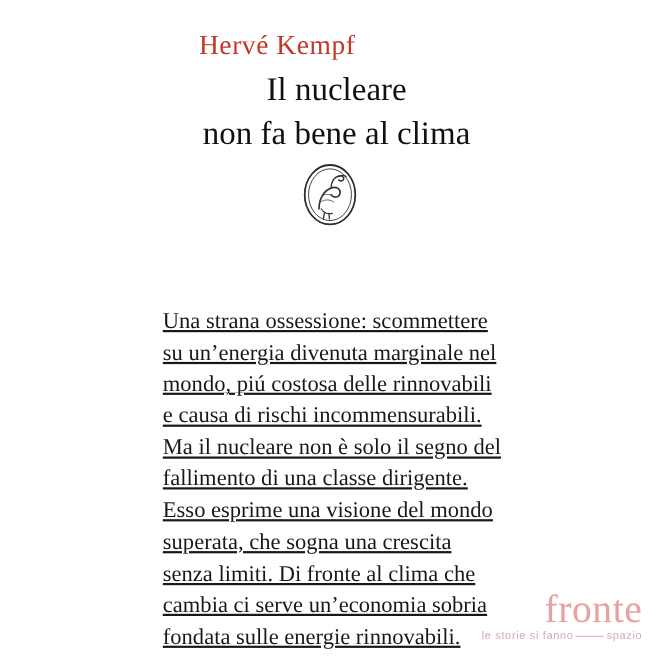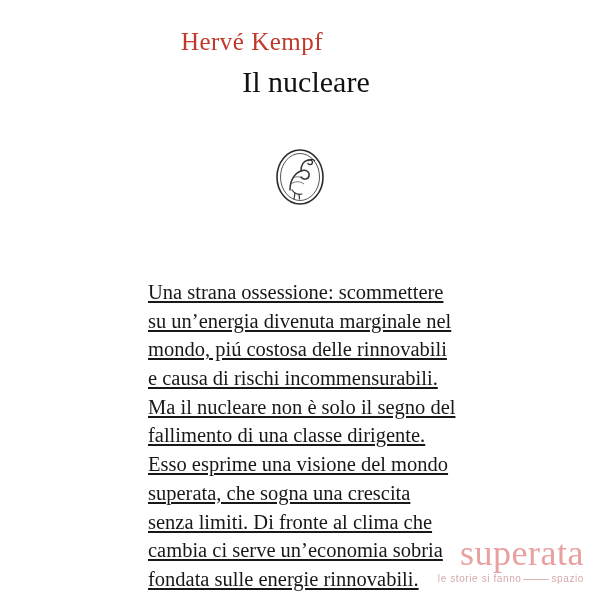--- a/index.html
+++ b/index.html
@@ -105,38 +105,39 @@
 </style>
 </head>
 <body>
 
 <div class="cover">
 
   <div class="author">Hervé Kempf</div>
 
   <div class="title-block">
     <span class="title-line">Il nucleare</span>
+    <span class="title-line">non fa bene al clima</span>
   </div>
 
   <div class="emblem">
     <svg viewBox="0 0 64 62" width="64" height="62" aria-hidden="true">
       <ellipse cx="32" cy="31" rx="23" ry="27" fill="none" stroke="#2b2b2b" stroke-width="1.6"></ellipse>
       <ellipse cx="32" cy="31" rx="19.5" ry="23.5" fill="none" stroke="#2b2b2b" stroke-width="0.8"></ellipse>
       <path d="M22 44 C22 34 27 27 33 25 C38 23 42 26 41 30 C40 34 35 34 33 31" fill="none" stroke="#333" stroke-width="1.5" stroke-linecap="round"></path>
       <path d="M33 25 C33 19 36 15 40 14 C43 13.4 45 15 44.4 17 C43.8 19 41 19 40 17.6" fill="none" stroke="#333" stroke-width="1.4" stroke-linecap="round"></path>
       <path d="M40 14.6 C42.6 13.2 45.4 13.4 46.6 14.6" fill="none" stroke="#333" stroke-width="1.2" stroke-linecap="round"></path>
       <path d="M24 44 C26 47 30 49 34 48" fill="none" stroke="#333" stroke-width="1.2" stroke-linecap="round"></path>
       <path d="M27 47 L26 53 M31 48 L31.5 53" fill="none" stroke="#333" stroke-width="1.2" stroke-linecap="round"></path>
       <path d="M24 33 C27 30 32 30 35 33" fill="none" stroke="#555" stroke-width="0.8"></path>
       <path d="M23 38 C27 35 32 35 36 38" fill="none" stroke="#555" stroke-width="0.8"></path>
     </svg>
   </div>
 
   <div class="blurb">Una strana ossessione: scommettere su un’energia divenuta marginale nel mondo, piú costosa delle rinnovabili e causa di rischi incommensurabili. Ma il nucleare non è solo il segno del fallimento di una classe dirigente. Esso esprime una visione del mondo superata, che sogna una crescita senza limiti. Di fronte al clima che cambia ci serve un’economia sobria fondata sulle energie rinnovabili.</div>
 
   <div class="imprint">
-    <div class="imprint-name">superata</div>
+    <div class="imprint-name">fronte</div>
     <div class="imprint-tag">
       <span>le storie si fanno</span><span class="rule"></span><span>spazio</span>
     </div>
   </div>
 
 </div>
 
 </body></html>

